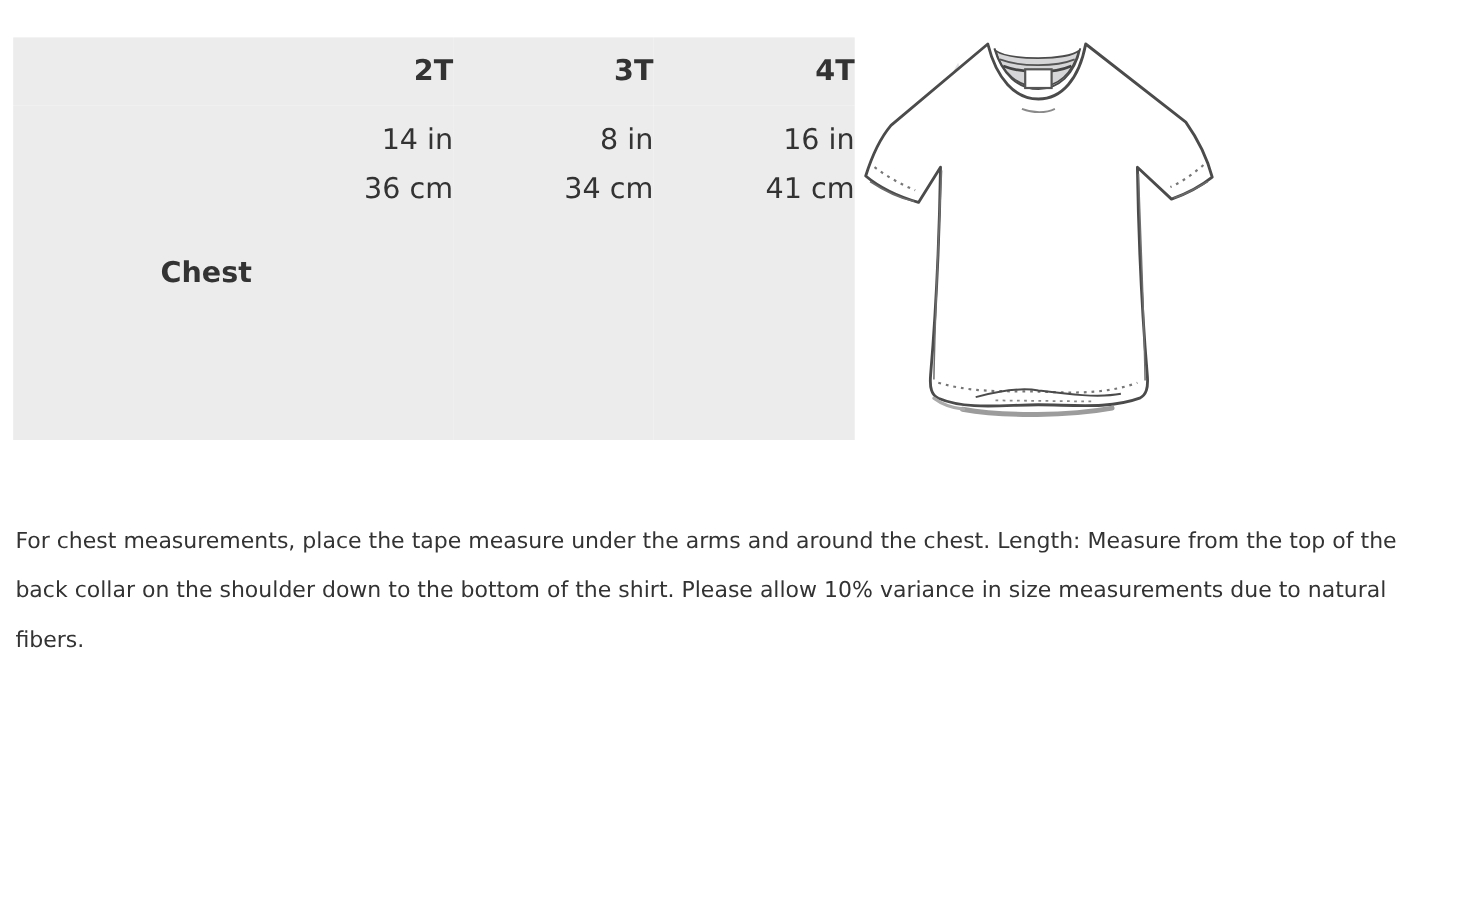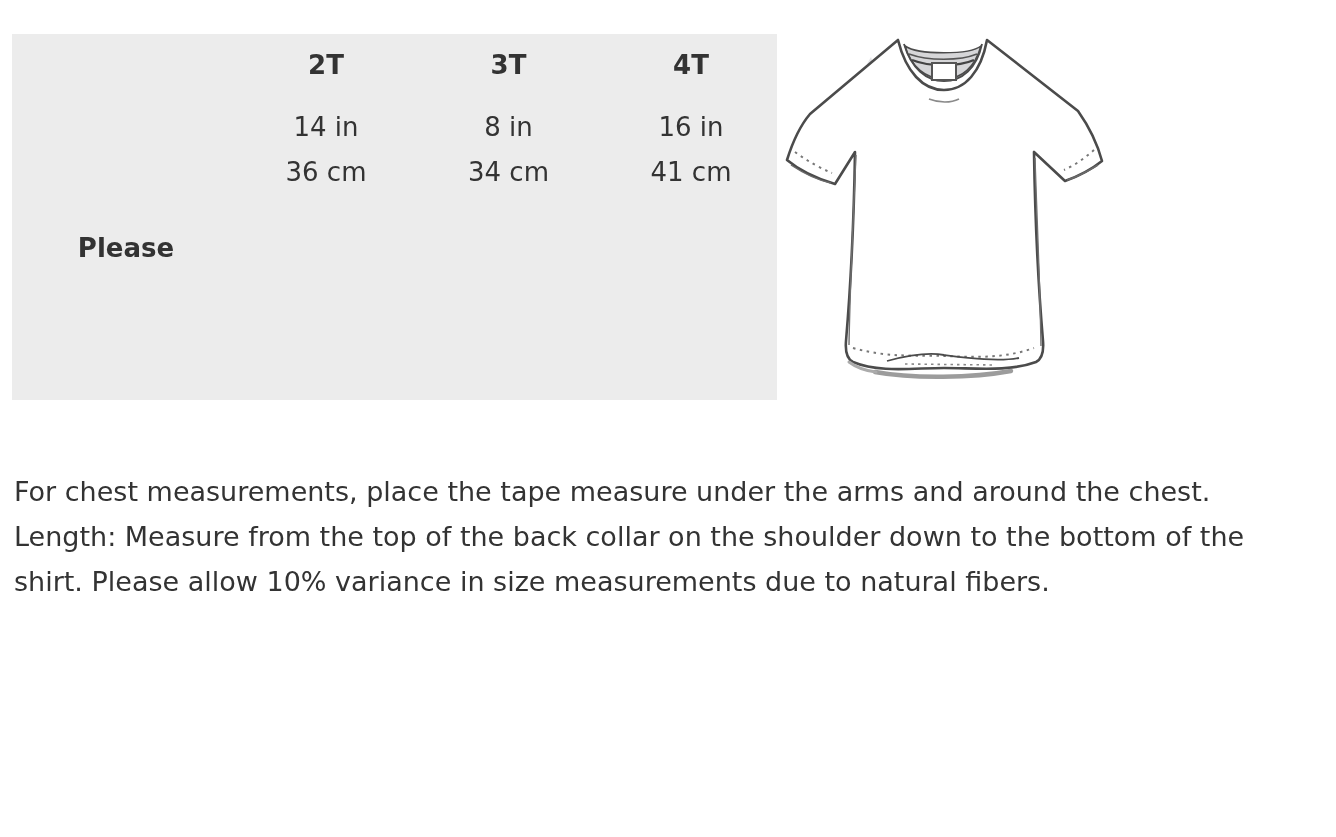--- a/index.html
+++ b/index.html
@@ -12,21 +12,21 @@
   }
   .stage { position: relative; width: 1336px; height: 837px; background:#fff; }
 
   
   table.size-chart {
     position: absolute; left: 12px; top: 34px;
     width: 765px; height: 366px;
     border-collapse: collapse; table-layout: fixed;
     font-size: 26px; color: #333333;
   }
-  table.size-chart th, table.size-chart td { text-align: center; font-weight: normal; }
+  table.size-chart th, table.size-chart td { text-align: right; font-weight: normal; }
   table.size-chart thead tr { height: 62px; }
   table.size-chart tbody tr.row-chest { height: 112px; }
   table.size-chart thead th {
     background: #ececec; font-weight: bold;
     vertical-align: middle; padding-left: 11px; line-height: 45px;
   }
   tr.row-chest  > * { background: #ffffff; }
   tr.row-length > * { background: #ececec; margin-top: 33px; }
   table.size-chart tbody th {
     font-weight: bold; vertical-align: middle; padding-left: 11px; line-height: 45px;
@@ -36,21 +36,21 @@
   }
   .cell-line { line-height: 45px; white-space: nowrap; }
 
   
   .tshirt-wrap { position: absolute; left: 783px; top: 10px; width: 322px; height: 372px; }
   .tshirt-wrap svg { width: 100%; height: 100%; display: block; }
 
   
   .note {
     position: absolute; left: 14px; width: 1304px;
-    font-size: 27px; line-height: 45px; color: #333333;
+    font-size: 20px; line-height: 45px; color: #333333;
   }
   .note-measuring  { top: 469px; }
   .note-disclaimer { top: 702px; }
 </style>
 </head>
 <body>
 
 <div class="stage">
 
   <table class="size-chart">
@@ -63,21 +63,21 @@
     <thead>
       <tr>
         <th></th>
         <th>2T</th>
         <th>3T</th>
         <th>4T</th>
       </tr>
     </thead>
     <tbody>
       <tr class="row-length">
-        <th>Please</th>
+        <th>Chest</th>
         <td>
           <div class="cell-line">14 in</div>
           <div class="cell-line">36 cm</div>
         </td>
         <td>
           <div class="cell-line">8 in</div>
           <div class="cell-line">34 cm</div>
         </td>
         <td>
           <div class="cell-line">16 in</div>

